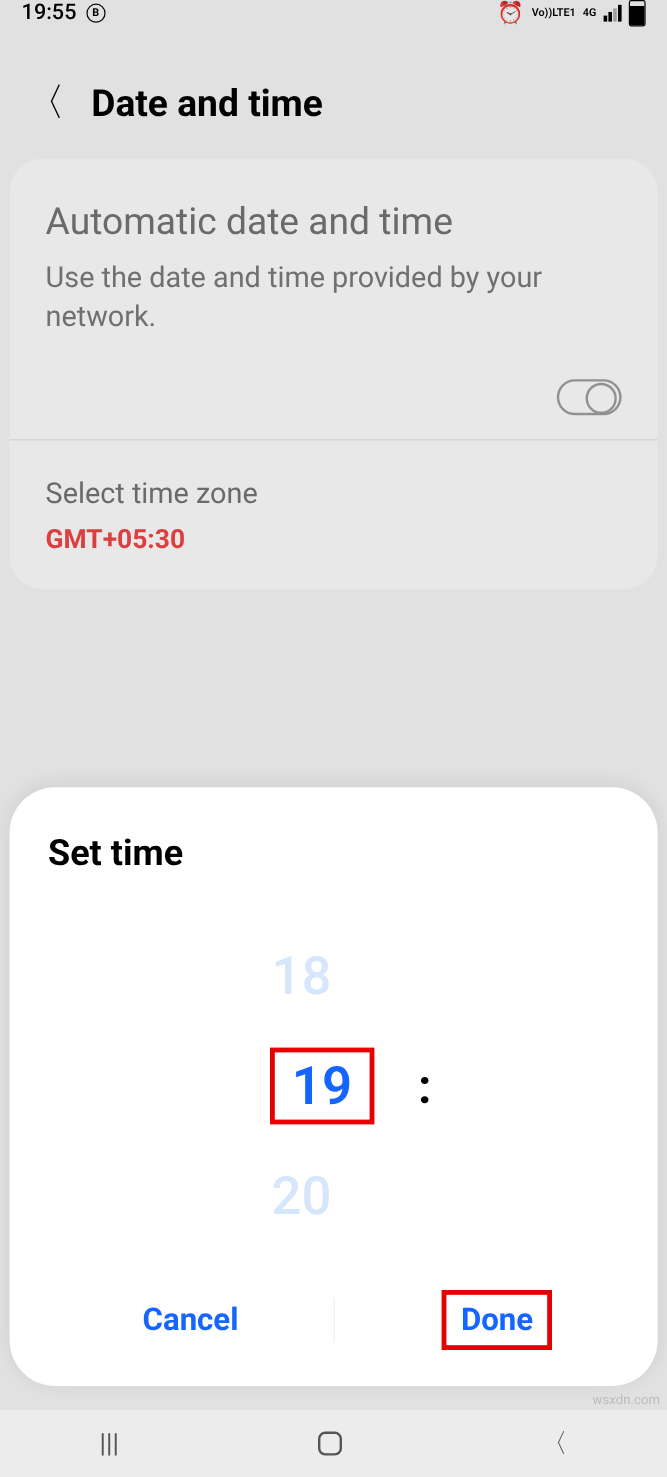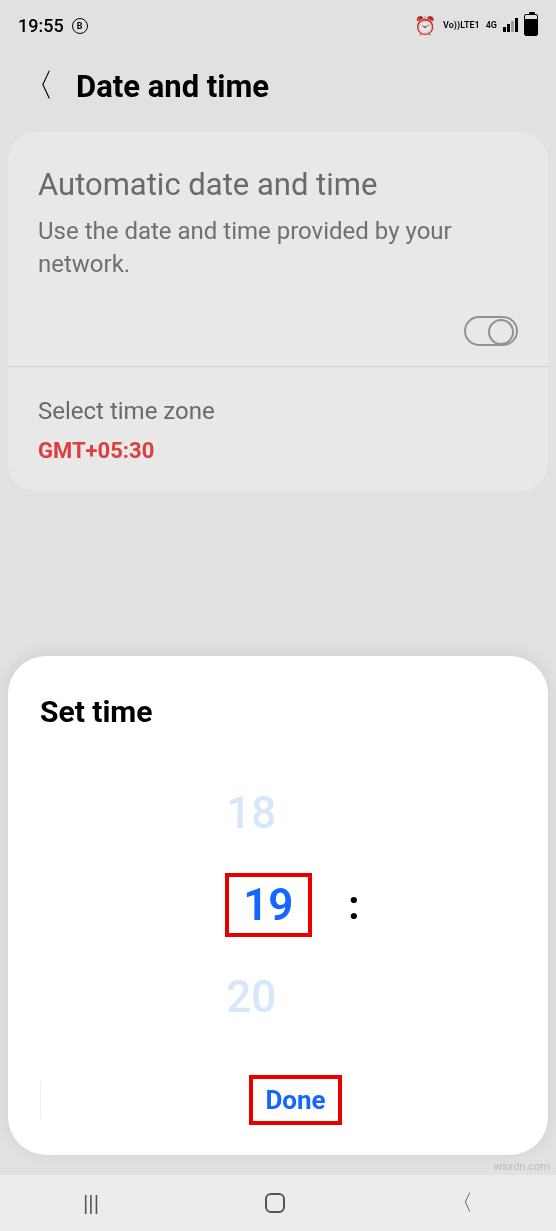--- a/index.html
+++ b/index.html
@@ -3,21 +3,21 @@
   <meta charset="utf-8">
   <style>
     * { margin: 0; padding: 0; box-sizing: border-box; font-family: -apple-system, BlinkMacSystemFont, "Segoe UI", Roboto, sans-serif; }
     html, body { width: 556px; height: 1231px; overflow: hidden; background: #fff; }
     .viewport { width: 556px; height: 1231px; position: relative; background: #f5f5f5; }
 
     
     .dimmed { filter: brightness(0.92); background: #f5f5f5; height: 100%; }
 
     
-    .status-bar { height: 36px; display: flex; align-items: flex-end; justify-content: space-between; padding: 0 18px; color: #000; font-size: 18px; font-weight: 500; }
+    .status-bar { height: 36px; display: flex; align-items: flex-start; justify-content: space-between; padding: 0 18px; color: #000; font-size: 18px; font-weight: 500; }
     .status-left { display: flex; align-items: center; gap: 8px; }
     .status-right { display: flex; align-items: center; gap: 6px; }
     .b-icon { border: 1.5px solid #000; border-radius: 50%; width: 16px; height: 16px; display: inline-flex; align-items: center; justify-content: center; font-size: 9px; font-weight: bold; }
     .tiny { font-size: 9px; line-height: 1; font-weight: 600; }
     .net-col { display: flex; flex-direction: row; align-items: center; }
     .battery { width: 14px; height: 22px; border: 1.5px solid #000; border-radius: 2px; position: relative; background: linear-gradient(to top, #000 80%, transparent 80%); }
     .battery::before { content: ""; position: absolute; top: -3px; left: 4px; width: 6px; height: 2px; background: #000; border-radius: 1px; }
     .signal-bars { display: inline-flex; align-items: flex-end; gap: 1px; }
     .signal-bars span { width: 3px; background: #000; }
     .signal-bars span:nth-child(1){height:5px} .signal-bars span:nth-child(2){height:8px} .signal-bars span:nth-child(3){height:11px;opacity:.3} .signal-bars span:nth-child(4){height:14px}
@@ -115,20 +115,21 @@
     <div class="modal-title">Set time</div>
     <div class="picker">
       <div class="picker-col">
         <span class="picker-val faded">18</span>
         <span class="picker-val selected redbox">19</span>
         <span class="picker-val faded">20</span>
       </div>
       <span class="colon">:</span>
     </div>
     <div class="modal-buttons">
+      <div class="mbtn">Cancel</div>
       <div class="mbtn-divider"></div>
       <div class="mbtn">
         <span class="redbox" style="padding:6px 12px">Done</span>
       </div>
     </div>
   </div>
 
   <div class="navbar">
     <span class="nav-icon">|||</span>
     <span class="nav-square"></span>

